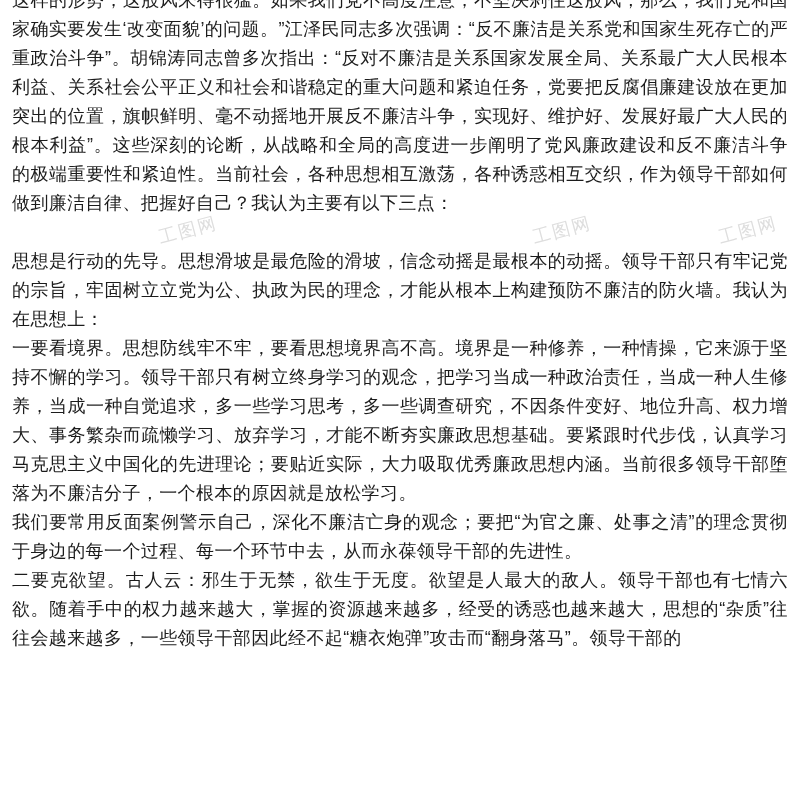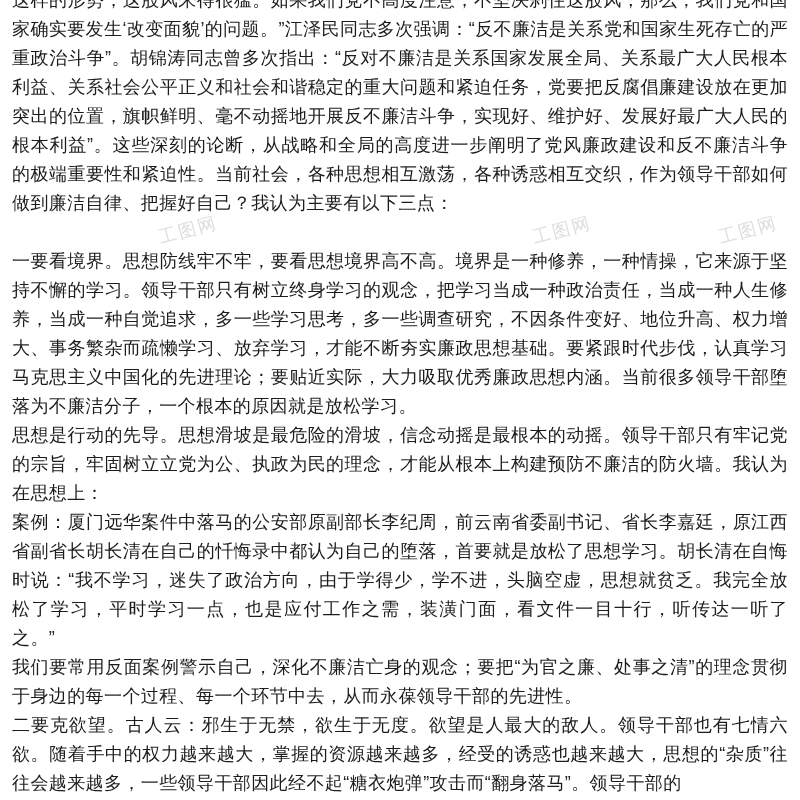--- a/index.html
+++ b/index.html
@@ -54,19 +54,18 @@
 
 <div class="page">
   <div class="watermark-layer">
       <span class="wm" style="left: 158px; top: 218px; color: rgb(222, 222, 222);">工图网</span>
       <span class="wm" style="left: 532px; top: 218px; color: rgb(222, 222, 222);">工图网</span>
       <span class="wm" style="left: 718px; top: 218px; color: rgb(222, 222, 222);">工图网</span>
     </div>
   <div class="document-body">
       <p>这样的形势，这股风来得很猛。如果我们党不高度注意，不坚决刹住这股风，那么，我们党和国家确实要发生‘改变面貌’的问题。”江泽民同志多次强调：“反不廉洁是关系党和国家生死存亡的严重政治斗争”。胡锦涛同志曾多次指出：“反对不廉洁是关系国家发展全局、关系最广大人民根本利益、关系社会公平正义和社会和谐稳定的重大问题和紧迫任务，党要把反腐倡廉建设放在更加突出的位置，旗帜鲜明、毫不动摇地开展反不廉洁斗争，实现好、维护好、发展好最广大人民的根本利益”。这些深刻的论断，从战略和全局的高度进一步阐明了党风廉政建设和反不廉洁斗争的极端重要性和紧迫性。当前社会，各种思想相互激荡，各种诱惑相互交织，作为领导干部如何做到廉洁自律、把握好自己？我认为主要有以下三点：</p>
       <p class="blank"></p>
+      <p>思想是行动的先导。思想滑坡是最危险的滑坡，信念动摇是最根本的动摇。领导干部只有牢记党的宗旨，牢固树立立党为公、执政为民的理念，才能从根本上构建预防不廉洁的防火墙。我认为在思想上：</p>
       <p>一要看境界。思想防线牢不牢，要看思想境界高不高。境界是一种修养，一种情操，它来源于坚持不懈的学习。领导干部只有树立终身学习的观念，把学习当成一种政治责任，当成一种人生修养，当成一种自觉追求，多一些学习思考，多一些调查研究，不因条件变好、地位升高、权力增大、事务繁杂而疏懒学习、放弃学习，才能不断夯实廉政思想基础。要紧跟时代步伐，认真学习马克思主义中国化的先进理论；要贴近实际，大力吸取优秀廉政思想内涵。当前很多领导干部堕落为不廉洁分子，一个根本的原因就是放松学习。</p>
-      <p>思想是行动的先导。思想滑坡是最危险的滑坡，信念动摇是最根本的动摇。领导干部只有牢记党的宗旨，牢固树立立党为公、执政为民的理念，才能从根本上构建预防不廉洁的防火墙。我认为在思想上：</p>
-      <p>案例：厦门远华案件中落马的公安部原副部长李纪周，前云南省委副书记、省长李嘉廷，原江西省副省长胡长清在自己的忏悔录中都认为自己的堕落，首要就是放松了思想学习。胡长清在自悔时说：“我不学习，迷失了政治方向，由于学得少，学不进，头脑空虚，思想就贫乏。我完全放松了学习，平时学习一点，也是应付工作之需，装潢门面，看文件一目十行，听传达一听了之。”</p>
       <p>我们要常用反面案例警示自己，深化不廉洁亡身的观念；要把“为官之廉、处事之清”的理念贯彻于身边的每一个过程、每一个环节中去，从而永葆领导干部的先进性。</p>
       <p>二要克欲望。古人云：邪生于无禁，欲生于无度。欲望是人最大的敌人。领导干部也有七情六欲。随着手中的权力越来越大，掌握的资源越来越多，经受的诱惑也越来越大，思想的“杂质”往往会越来越多，一些领导干部因此经不起“糖衣炮弹”攻击而“翻身落马”。领导干部的</p>
     </div>
 </div>
 
 </body></html>

